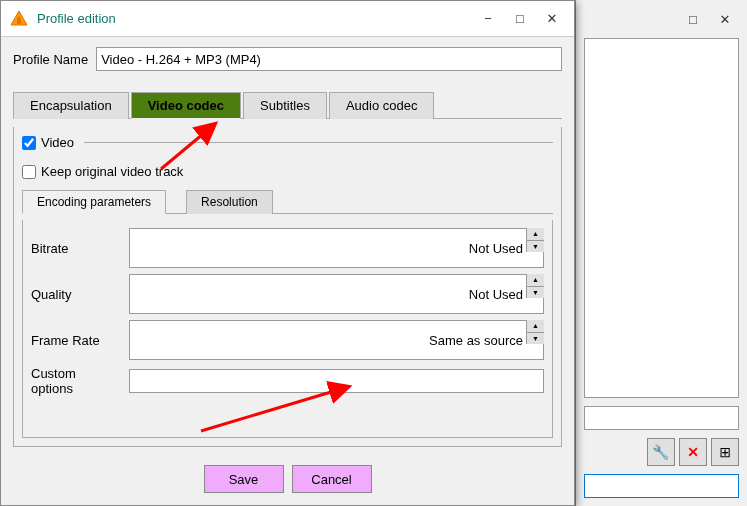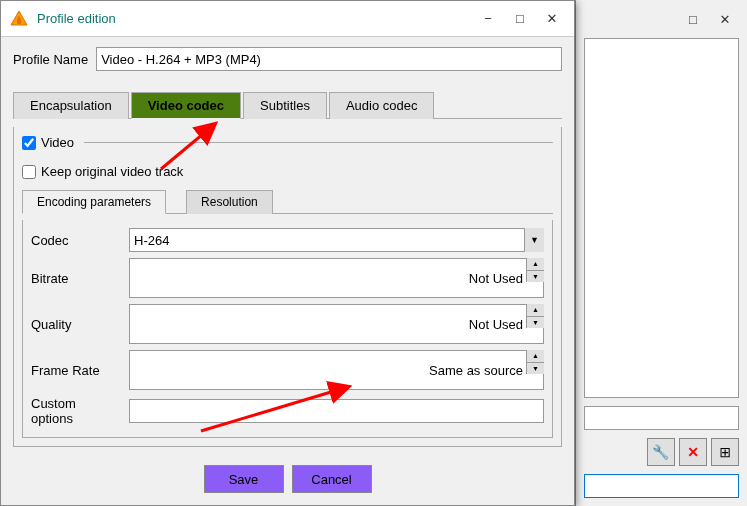--- a/index.html
+++ b/index.html
@@ -300,21 +300,21 @@
       display: flex;
       justify-content: center;
       padding: 8px 12px 12px;
       gap: 8px;
     }
 
     .footer-btn {
       width: 80px;
       height: 28px;
       border: 1px solid #888;
-      background: #8b5cf6;
+      background: #f0abfc;
       cursor: pointer;
       font-size: 13px;
       display: flex;
       align-items: center;
       justify-content: center;
     }
 
     
     .side-panel {
       flex: 1;
@@ -457,33 +457,20 @@
         </label>
       </div>
 
       <div class="sub-tabs">
         <div class="sub-tab active">Encoding parameters</div>
         <div class="sub-tab">Resolution</div>
       </div>
 
       <div class="sub-tab-content">
 
-        <div class="form-row">
-          <span class="form-label">Codec</span>
-          <div class="select-with-arrow form-control-wrapper">
-            <select style="width:100%; height:24px; border:1px solid #999; background:#fff; font-size:13px; padding:0 20px 0 4px; appearance:none; -webkit-appearance:none;">
-              <option>H-264</option>
-              <option>MPEG-4</option>
-              <option>MPEG-2</option>
-              <option>VP8</option>
-              <option>Theora</option>
-            </select>
-            <div class="select-arrow">▼</div>
-          </div>
-        </div>
 
         <div class="form-row">
           <span class="form-label">Bitrate</span>
           <div class="spinner-control form-control-wrapper">
             <input type="text" class="spinner-input" value="Not Used" style="text-align: right; padding-right: 20px;">
             <div class="spinner-buttons">
               <button class="spinner-btn">▲</button>
               <button class="spinner-btn">▼</button>
             </div>
           </div>

